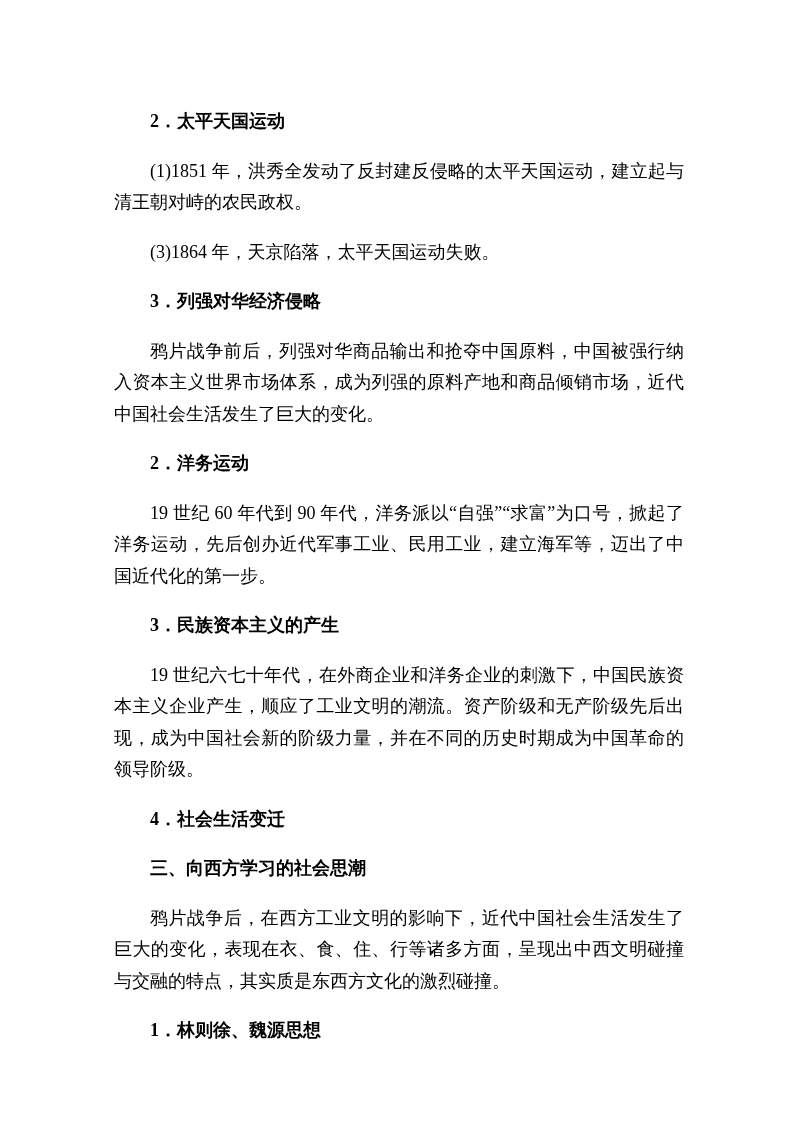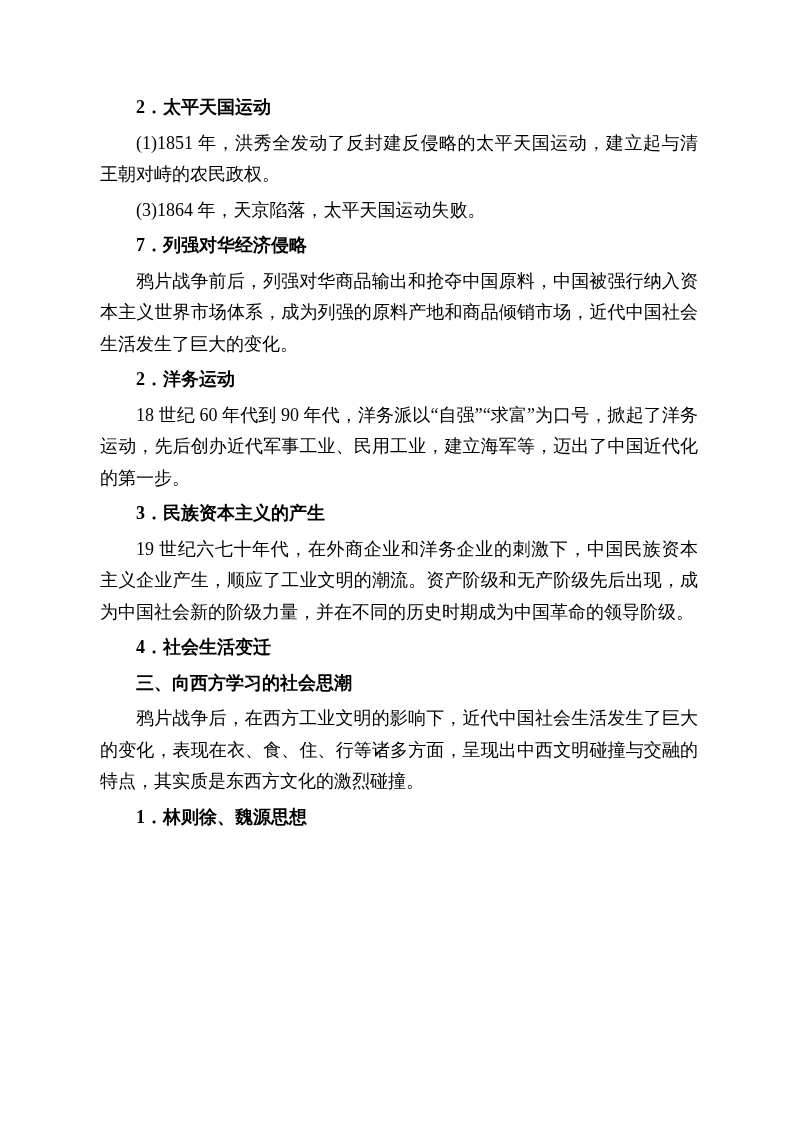--- a/index.html
+++ b/index.html
@@ -17,41 +17,41 @@
     width: 794px;
     height: 1123px;
     background: #ffffff;
     padding: 88px 92px 0 96px;
     font-family: "Liberation Serif", "DejaVu Serif", serif;
     font-size: 18px;
     line-height: 31.5px;
     color: #000000;
   }
   .block {
-    margin: 4px;
+    margin: 18px;
     padding: 0;
     text-indent: 2em;
     text-align: justify;
     word-break: break-all;
   }
   .heading {
     font-weight: bold;
     text-align: left;
   }
 </style>
 </head>
 <body>
 
 <div class="page">
   <div class="block heading">2．太平天国运动</div>
   <div class="block">(1)1851 年，洪秀全发动了反封建反侵略的太平天国运动，建立起与清王朝对峙的农民政权。</div>
   <div class="block">(3)1864 年，天京陷落，太平天国运动失败。</div>
-  <div class="block heading">7．列强对华经济侵略</div>
+  <div class="block heading">3．列强对华经济侵略</div>
   <div class="block">鸦片战争前后，列强对华商品输出和抢夺中国原料，中国被强行纳入资本主义世界市场体系，成为列强的原料产地和商品倾销市场，近代中国社会生活发生了巨大的变化。</div>
   <div class="block heading">2．洋务运动</div>
-  <div class="block">18 世纪 60 年代到 90 年代，洋务派以“自强”“求富”为口号，掀起了洋务运动，先后创办近代军事工业、民用工业，建立海军等，迈出了中国近代化的第一步。</div>
+  <div class="block">19 世纪 60 年代到 90 年代，洋务派以“自强”“求富”为口号，掀起了洋务运动，先后创办近代军事工业、民用工业，建立海军等，迈出了中国近代化的第一步。</div>
   <div class="block heading">3．民族资本主义的产生</div>
   <div class="block">19 世纪六七十年代，在外商企业和洋务企业的刺激下，中国民族资本主义企业产生，顺应了工业文明的潮流。资产阶级和无产阶级先后出现，成为中国社会新的阶级力量，并在不同的历史时期成为中国革命的领导阶级。</div>
   <div class="block heading">4．社会生活变迁</div>
   <div class="block heading">三、向西方学习的社会思潮</div>
   <div class="block">鸦片战争后，在西方工业文明的影响下，近代中国社会生活发生了巨大的变化，表现在衣、食、住、行等诸多方面，呈现出中西文明碰撞与交融的特点，其实质是东西方文化的激烈碰撞。</div>
   <div class="block heading">1．林则徐、魏源思想</div>
 </div>
 
 </body></html>

